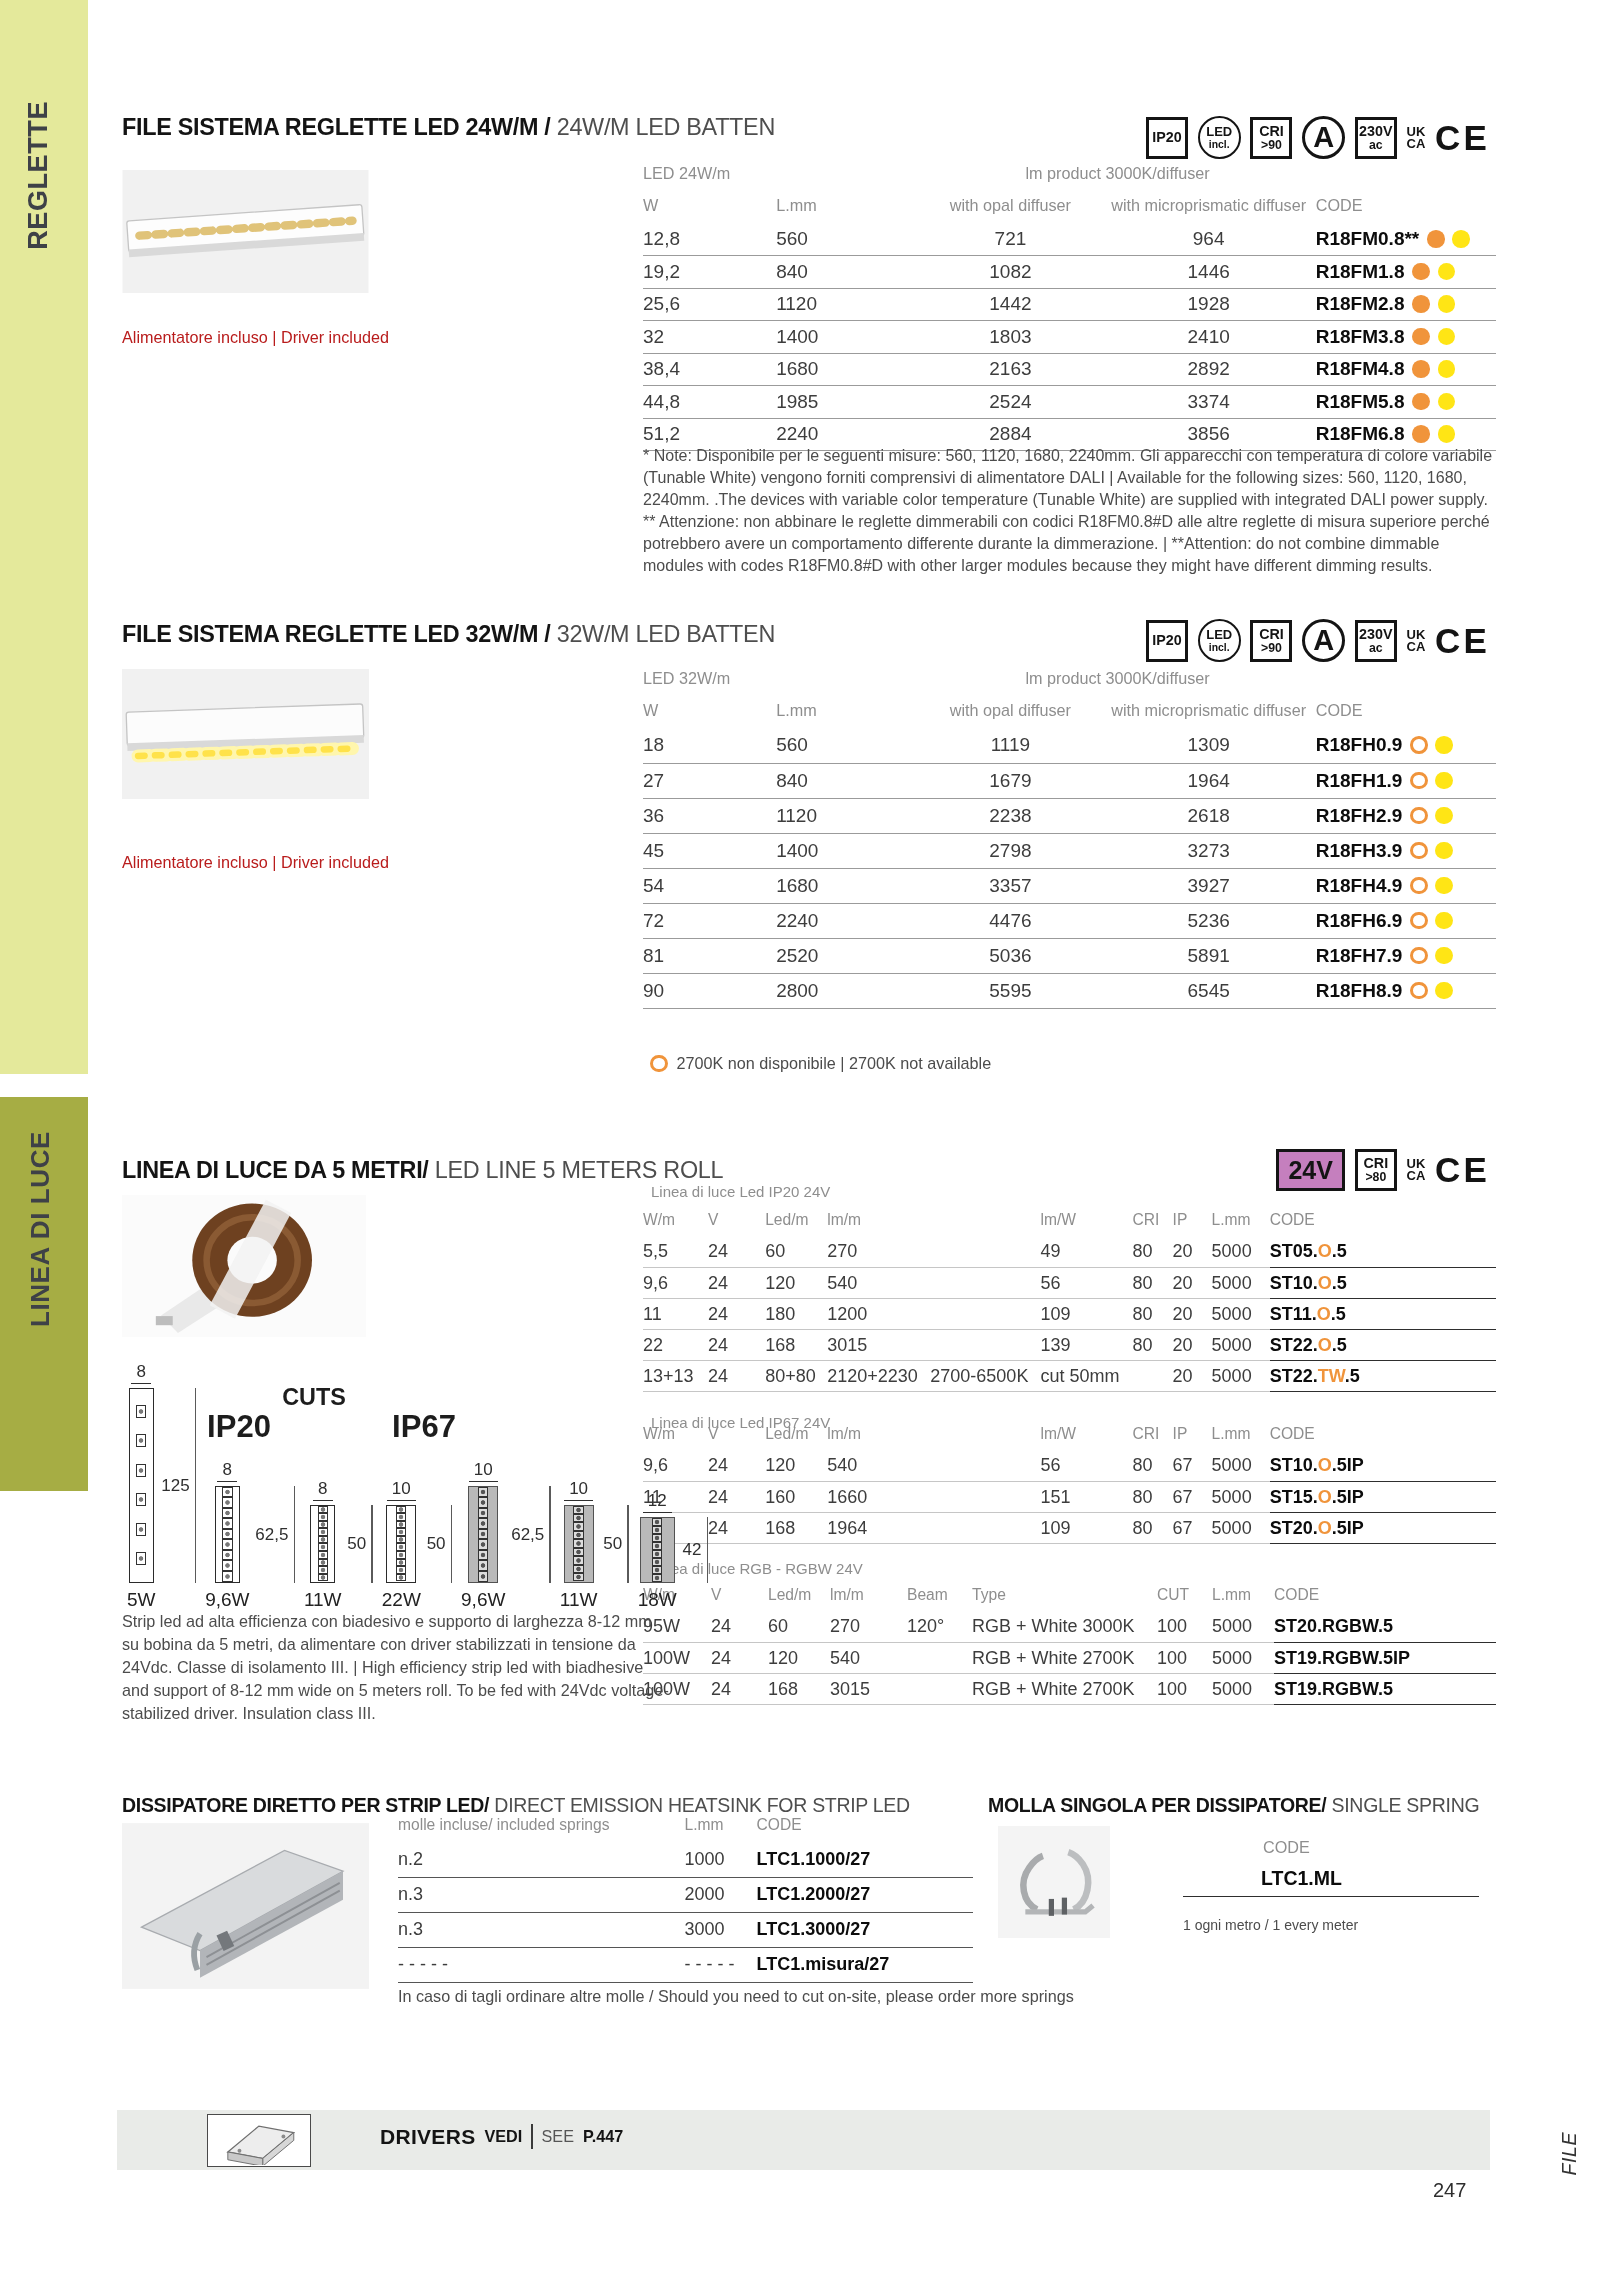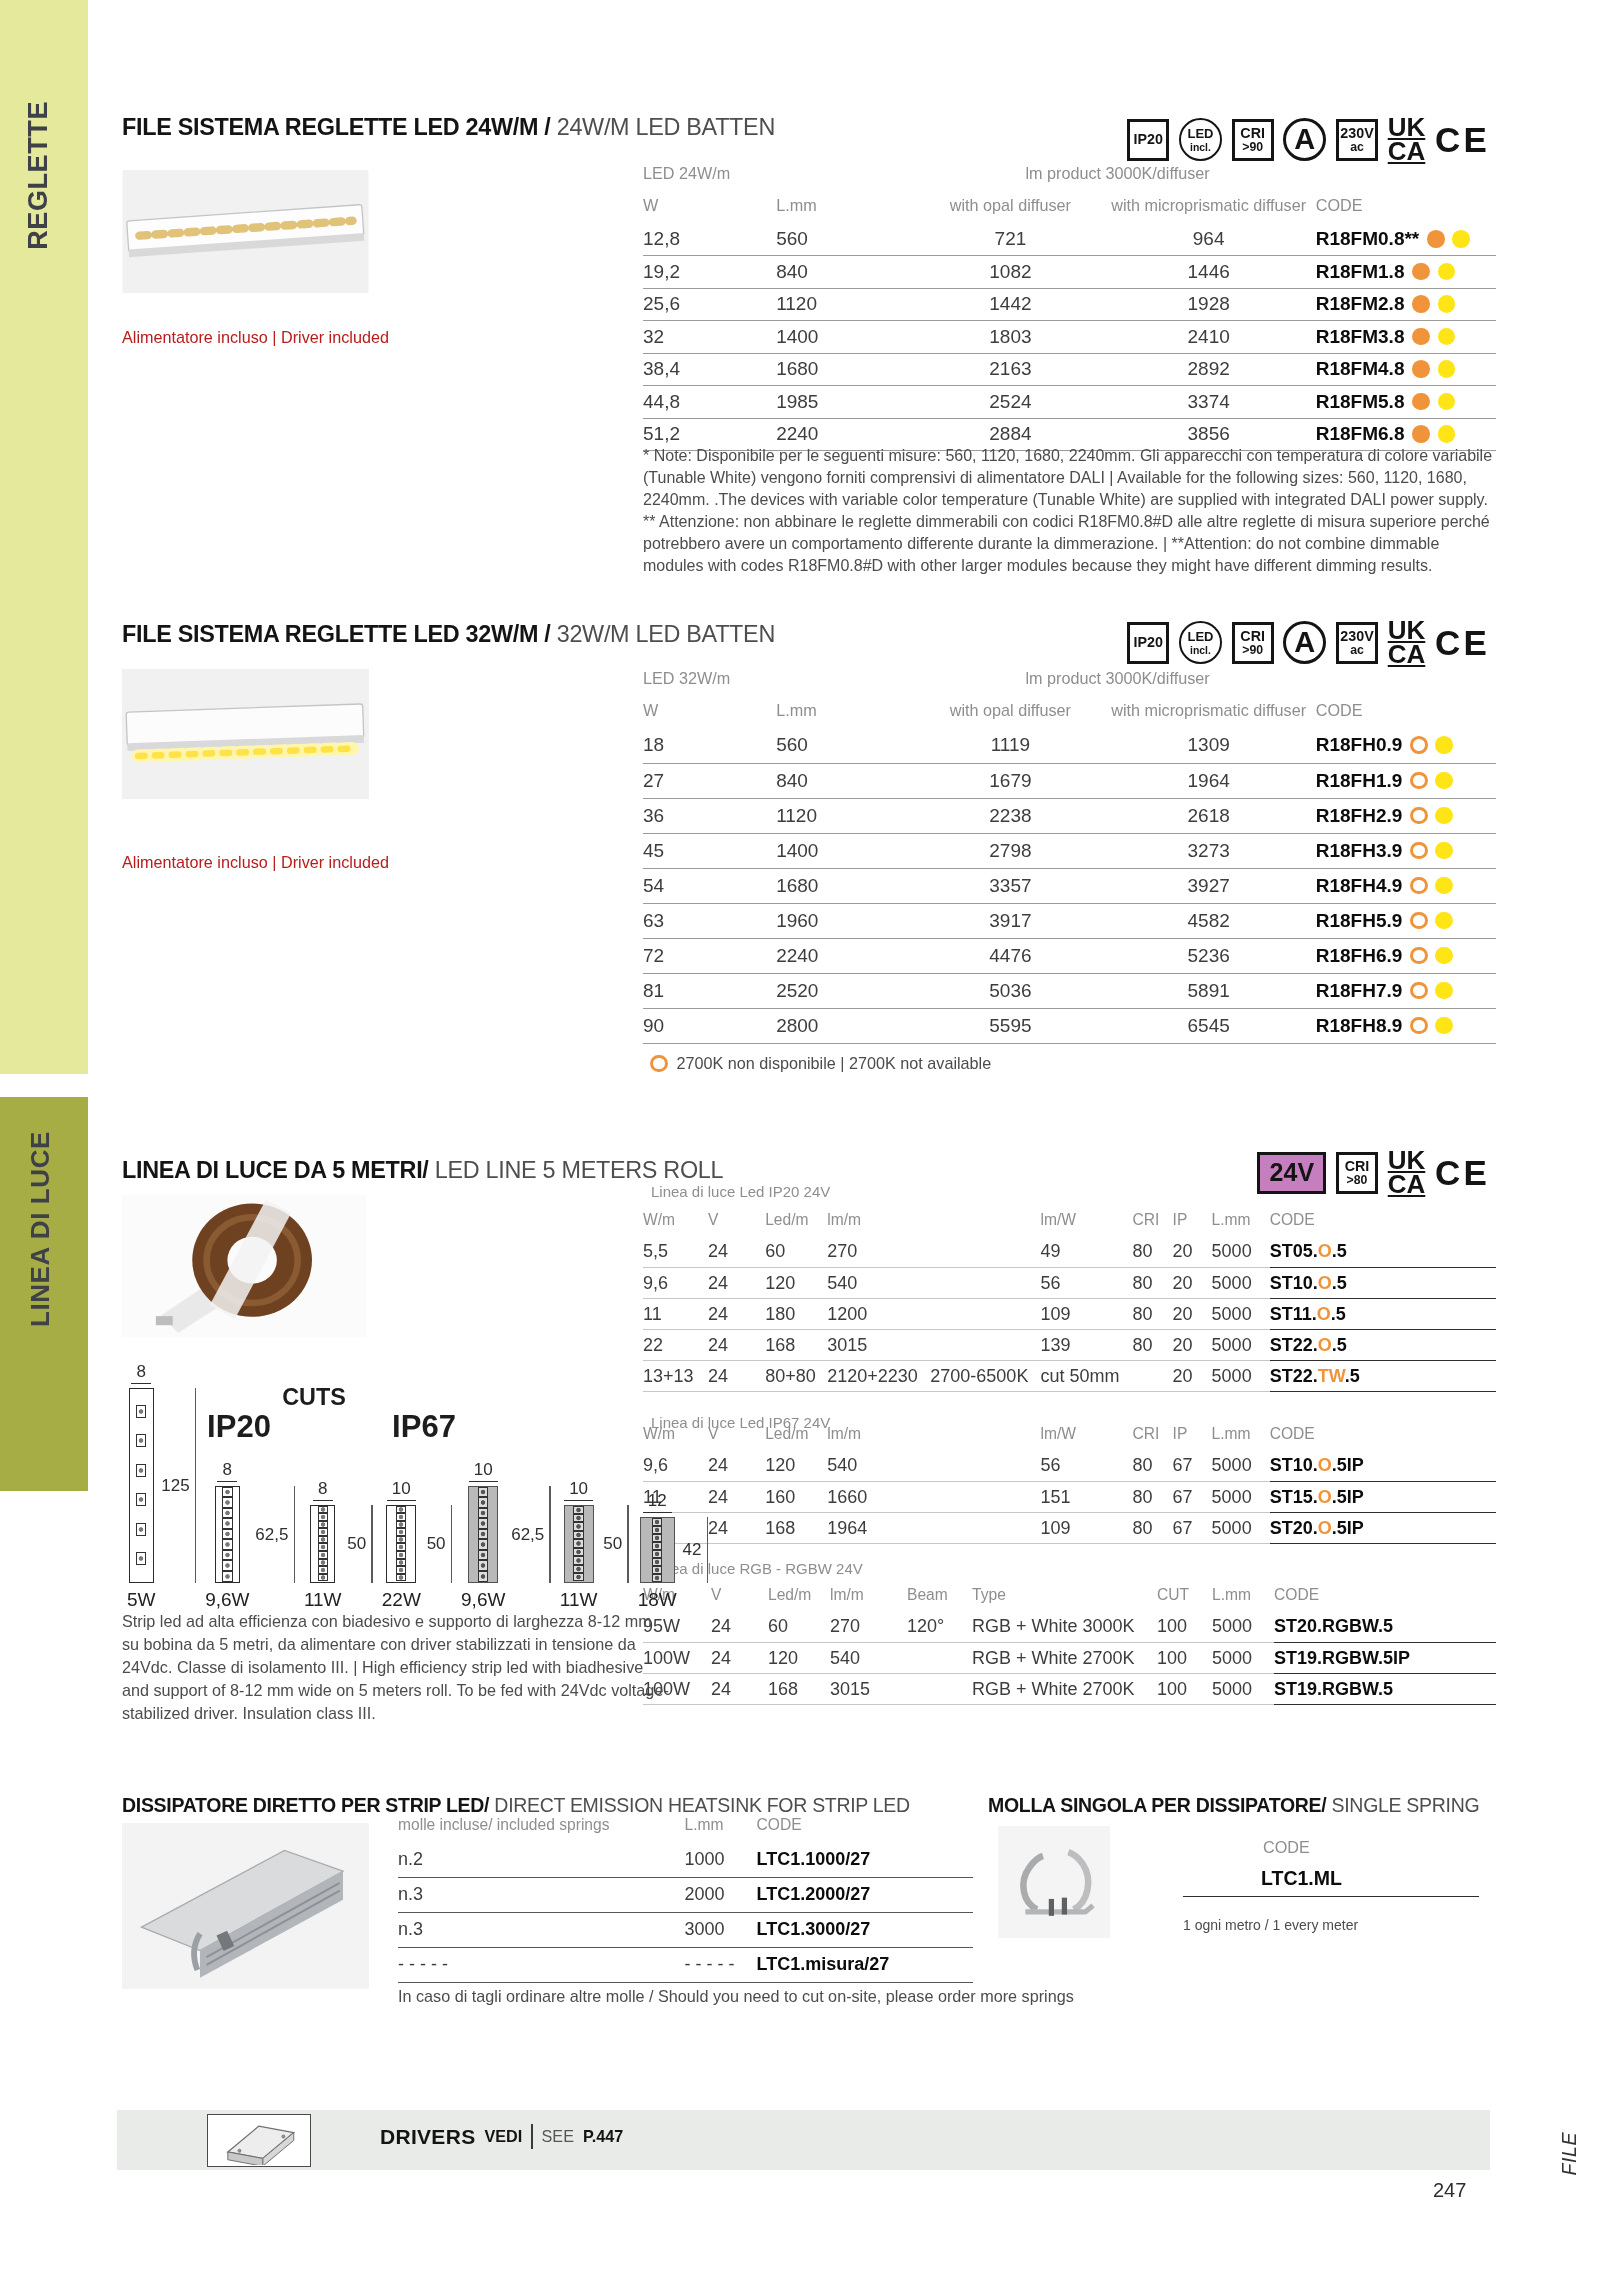--- a/index.html
+++ b/index.html
@@ -21,21 +21,21 @@
   
   .icons { position:absolute; display:flex; align-items:center; gap:9.7px; }
   .ic { display:flex; flex-direction:column; align-items:center; justify-content:center;
         color:#141414; font-weight:bold; background:#fff; }
   .ic.square { width:42px; height:42px; border:3.2px solid #141414; }
   .ic.square .l0 { font-size:14.3px; line-height:1.05; } .ic.square .l1 { font-size:12.3px; line-height:1; }
   .ic.circle { width:43px; height:43px; border:2.6px solid #141414; border-radius:50%; }
   .ic.circle .l0 { font-size:13px; line-height:1.1; } .ic.circle .l1 { font-size:10.4px; }
   .ic.circle-a { width:43px; height:43px; border:3.2px solid #141414; border-radius:50%; font-size:29px; }
   .ic.square-24v { width:69px; height:42px; border:3.2px solid #141414; background:#C57FBE; font-size:25px; }
-  .ic.ukca { border:none; font-size:26px; line-height:0.92; font-weight:800;text-decoration:underline; }
+  .ic.ukca { border:none; font-size:13px; line-height:0.92; font-weight:800; }
   .ic.ce { border:none; font-size:35px; font-weight:600; letter-spacing:3.2px; }
 
   
   table.tbl { border-collapse:collapse; table-layout:fixed; width:853px; font-size:19px; color:#3d3d3d; }
   table.tbl td { padding:0; vertical-align:middle; white-space:nowrap; overflow:visible; }
   table.tbl tr.ghead td { font-size:16.2px; color:#8e8e8e; height:30px; }
   table.tbl tr.chead td { font-size:16.2px; color:#8e8e8e; height:35px; }
   table.tbl tbody td { height:32.5px; border-bottom:1.3px solid #9b9b9b; }
   table.tbl.t2 tbody td { height:35px; }
   table.tbl .ctr { text-align:center; }
@@ -319,27 +319,20 @@
           <td class="ctr">2798</td>
           <td class="ctr">3273</td>
           <td><span class="code">R18FH3.9</span><span class="dot ring"></span><span class="dot yellow"></span></td>
         </tr>
         <tr>
           <td>54</td>
           <td>1680</td>
           <td class="ctr">3357</td>
           <td class="ctr">3927</td>
           <td><span class="code">R18FH4.9</span><span class="dot ring"></span><span class="dot yellow"></span></td>
-        </tr>
-        <tr>
-          <td>63</td>
-          <td>1960</td>
-          <td class="ctr">3917</td>
-          <td class="ctr">4582</td>
-          <td><span class="code">R18FH5.9</span><span class="dot ring"></span><span class="dot yellow"></span></td>
         </tr>
         <tr>
           <td>72</td>
           <td>2240</td>
           <td class="ctr">4476</td>
           <td class="ctr">5236</td>
           <td><span class="code">R18FH6.9</span><span class="dot ring"></span><span class="dot yellow"></span></td>
         </tr>
         <tr>
           <td>81</td>

